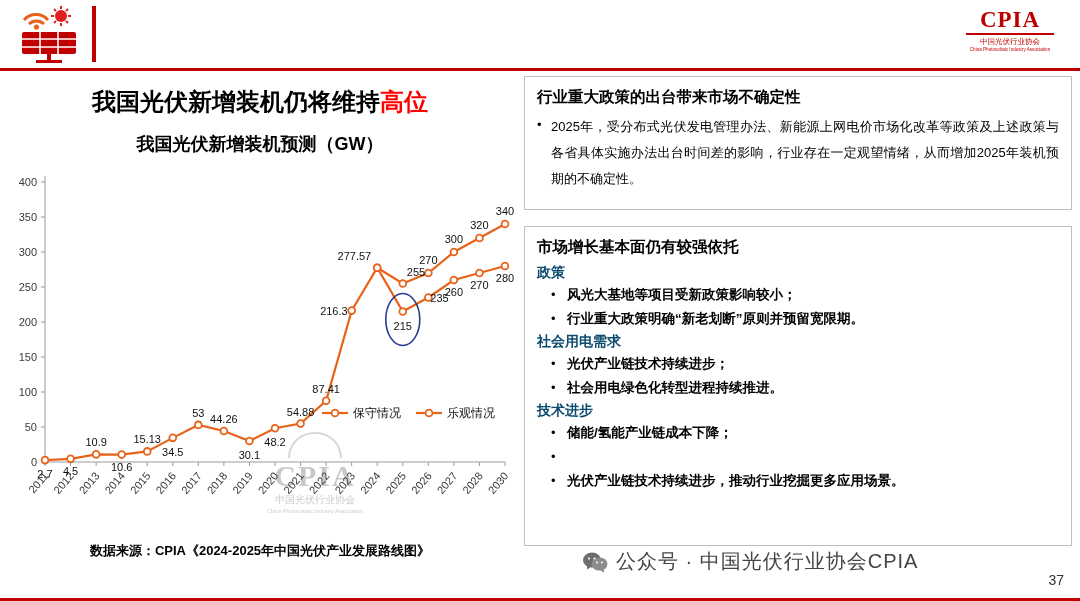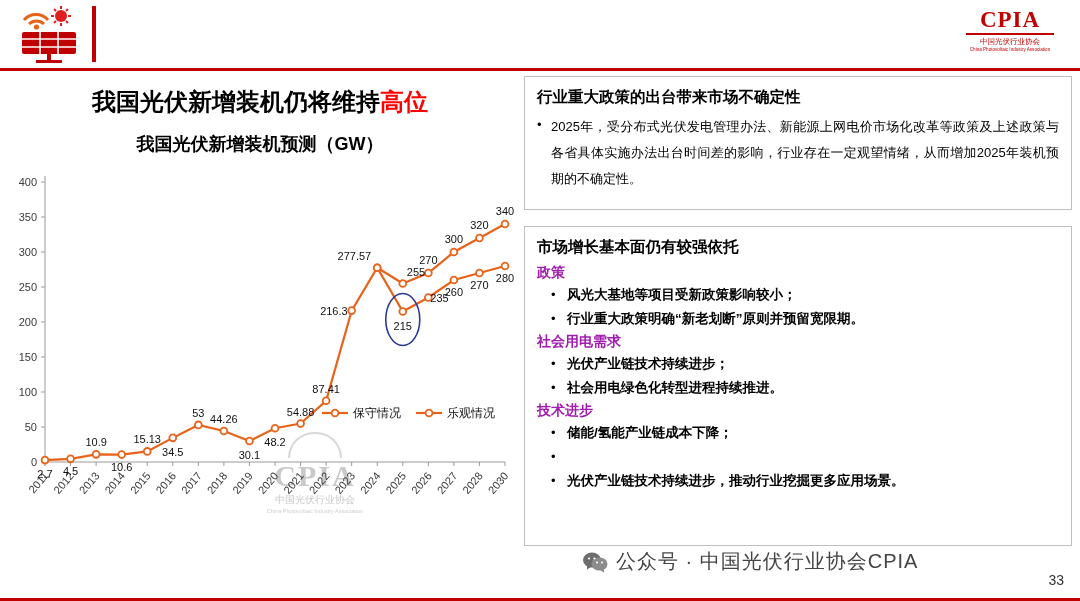--- a/index.html
+++ b/index.html
@@ -106,21 +106,21 @@
     font-size: 15.5px; font-weight: bold; color: #000; margin-bottom: 6px;
   }
   .bullet-row { display: flex; align-items: flex-start; }
   .bullet-dot {
     flex: 0 0 auto; width: 14px; font-size: 13px; color: #000; line-height: 22px;
   }
   .bullet-text {
     font-size: 13px; color: #000000; line-height: 26px; text-align: justify;
   }
   .sub-heading {
-    font-size: 14px; font-weight: bold; color: #a21caf; margin: 2px 0 1px 0;
+    font-size: 14px; font-weight: bold; color: #0c4a6e; margin: 2px 0 1px 0;
   }
   .sub-bullet {
     display: flex; align-items: flex-start; margin-left: 14px;
   }
   .sub-bullet .bullet-dot { width: 16px; line-height: 24px; }
   .sub-bullet .bullet-text { font-size: 13.5px; font-weight: bold; line-height: 24px; }
 
   
   #footer-account {
     position: absolute; left: 582px; top: 548px;
@@ -320,20 +320,21 @@
         <ellipse cx="402.77777777777777" cy="157.5" rx="17" ry="26" fill="none" stroke="#2b3a8f" stroke-width="1.6"></ellipse>
         <line x1="322" y1="251" x2="348" y2="251" stroke="#E8631A" stroke-width="2.2"></line>
         <circle cx="335" cy="251" r="3.4" fill="#fff" stroke="#E8631A" stroke-width="1.8"></circle>
         <text x="353" y="255" class="legend-text">保守情况</text>
         <line x1="416" y1="251" x2="442" y2="251" stroke="#E8631A" stroke-width="2.2"></line>
         <circle cx="429" cy="251" r="3.4" fill="#fff" stroke="#E8631A" stroke-width="1.8"></circle>
         <text x="447" y="255" class="legend-text">乐观情况</text>
       </svg>
   </div>
 
+  <div id="source-note">数据来源：CPIA《2024-2025年中国光伏产业发展路线图》</div>
 </div>
 
 <div id="right-panel">
 
   <div class="card" id="card-policy">
     <div class="card-title">行业重大政策的出台带来市场不确定性</div>
     <div class="bullet-row">
       <div class="bullet-dot">•</div>
       <div class="bullet-text">2025年，受分布式光伏发电管理办法、新能源上网电价市场化改革等政策及上述政策与各省具体实施办法出台时间差的影响，行业存在一定观望情绪，从而增加2025年装机预期的不确定性。</div>
     </div>
@@ -389,14 +390,14 @@
     <polygon points="5,14 5,18.5 9,16" fill="#6e6e6e"></polygon>
     <ellipse cx="17.5" cy="13" rx="8" ry="6.6" fill="#8c8c8c"></ellipse>
     <polygon points="22,18 22,21.5 18.5,19.5" fill="#8c8c8c"></polygon>
     <circle cx="7" cy="7.5" r="1.1" fill="#fff"></circle>
     <circle cx="12.5" cy="7.5" r="1.1" fill="#fff"></circle>
     <circle cx="15" cy="11.5" r="1" fill="#fff"></circle>
     <circle cx="20" cy="11.5" r="1" fill="#fff"></circle>
   </svg>
   <div id="footer-account-text">公众号 · 中国光伏行业协会CPIA</div>
 </div>
-<div id="page-number">33</div>
+<div id="page-number">37</div>
 <div id="footer-rule"></div>
 
 </body></html>

